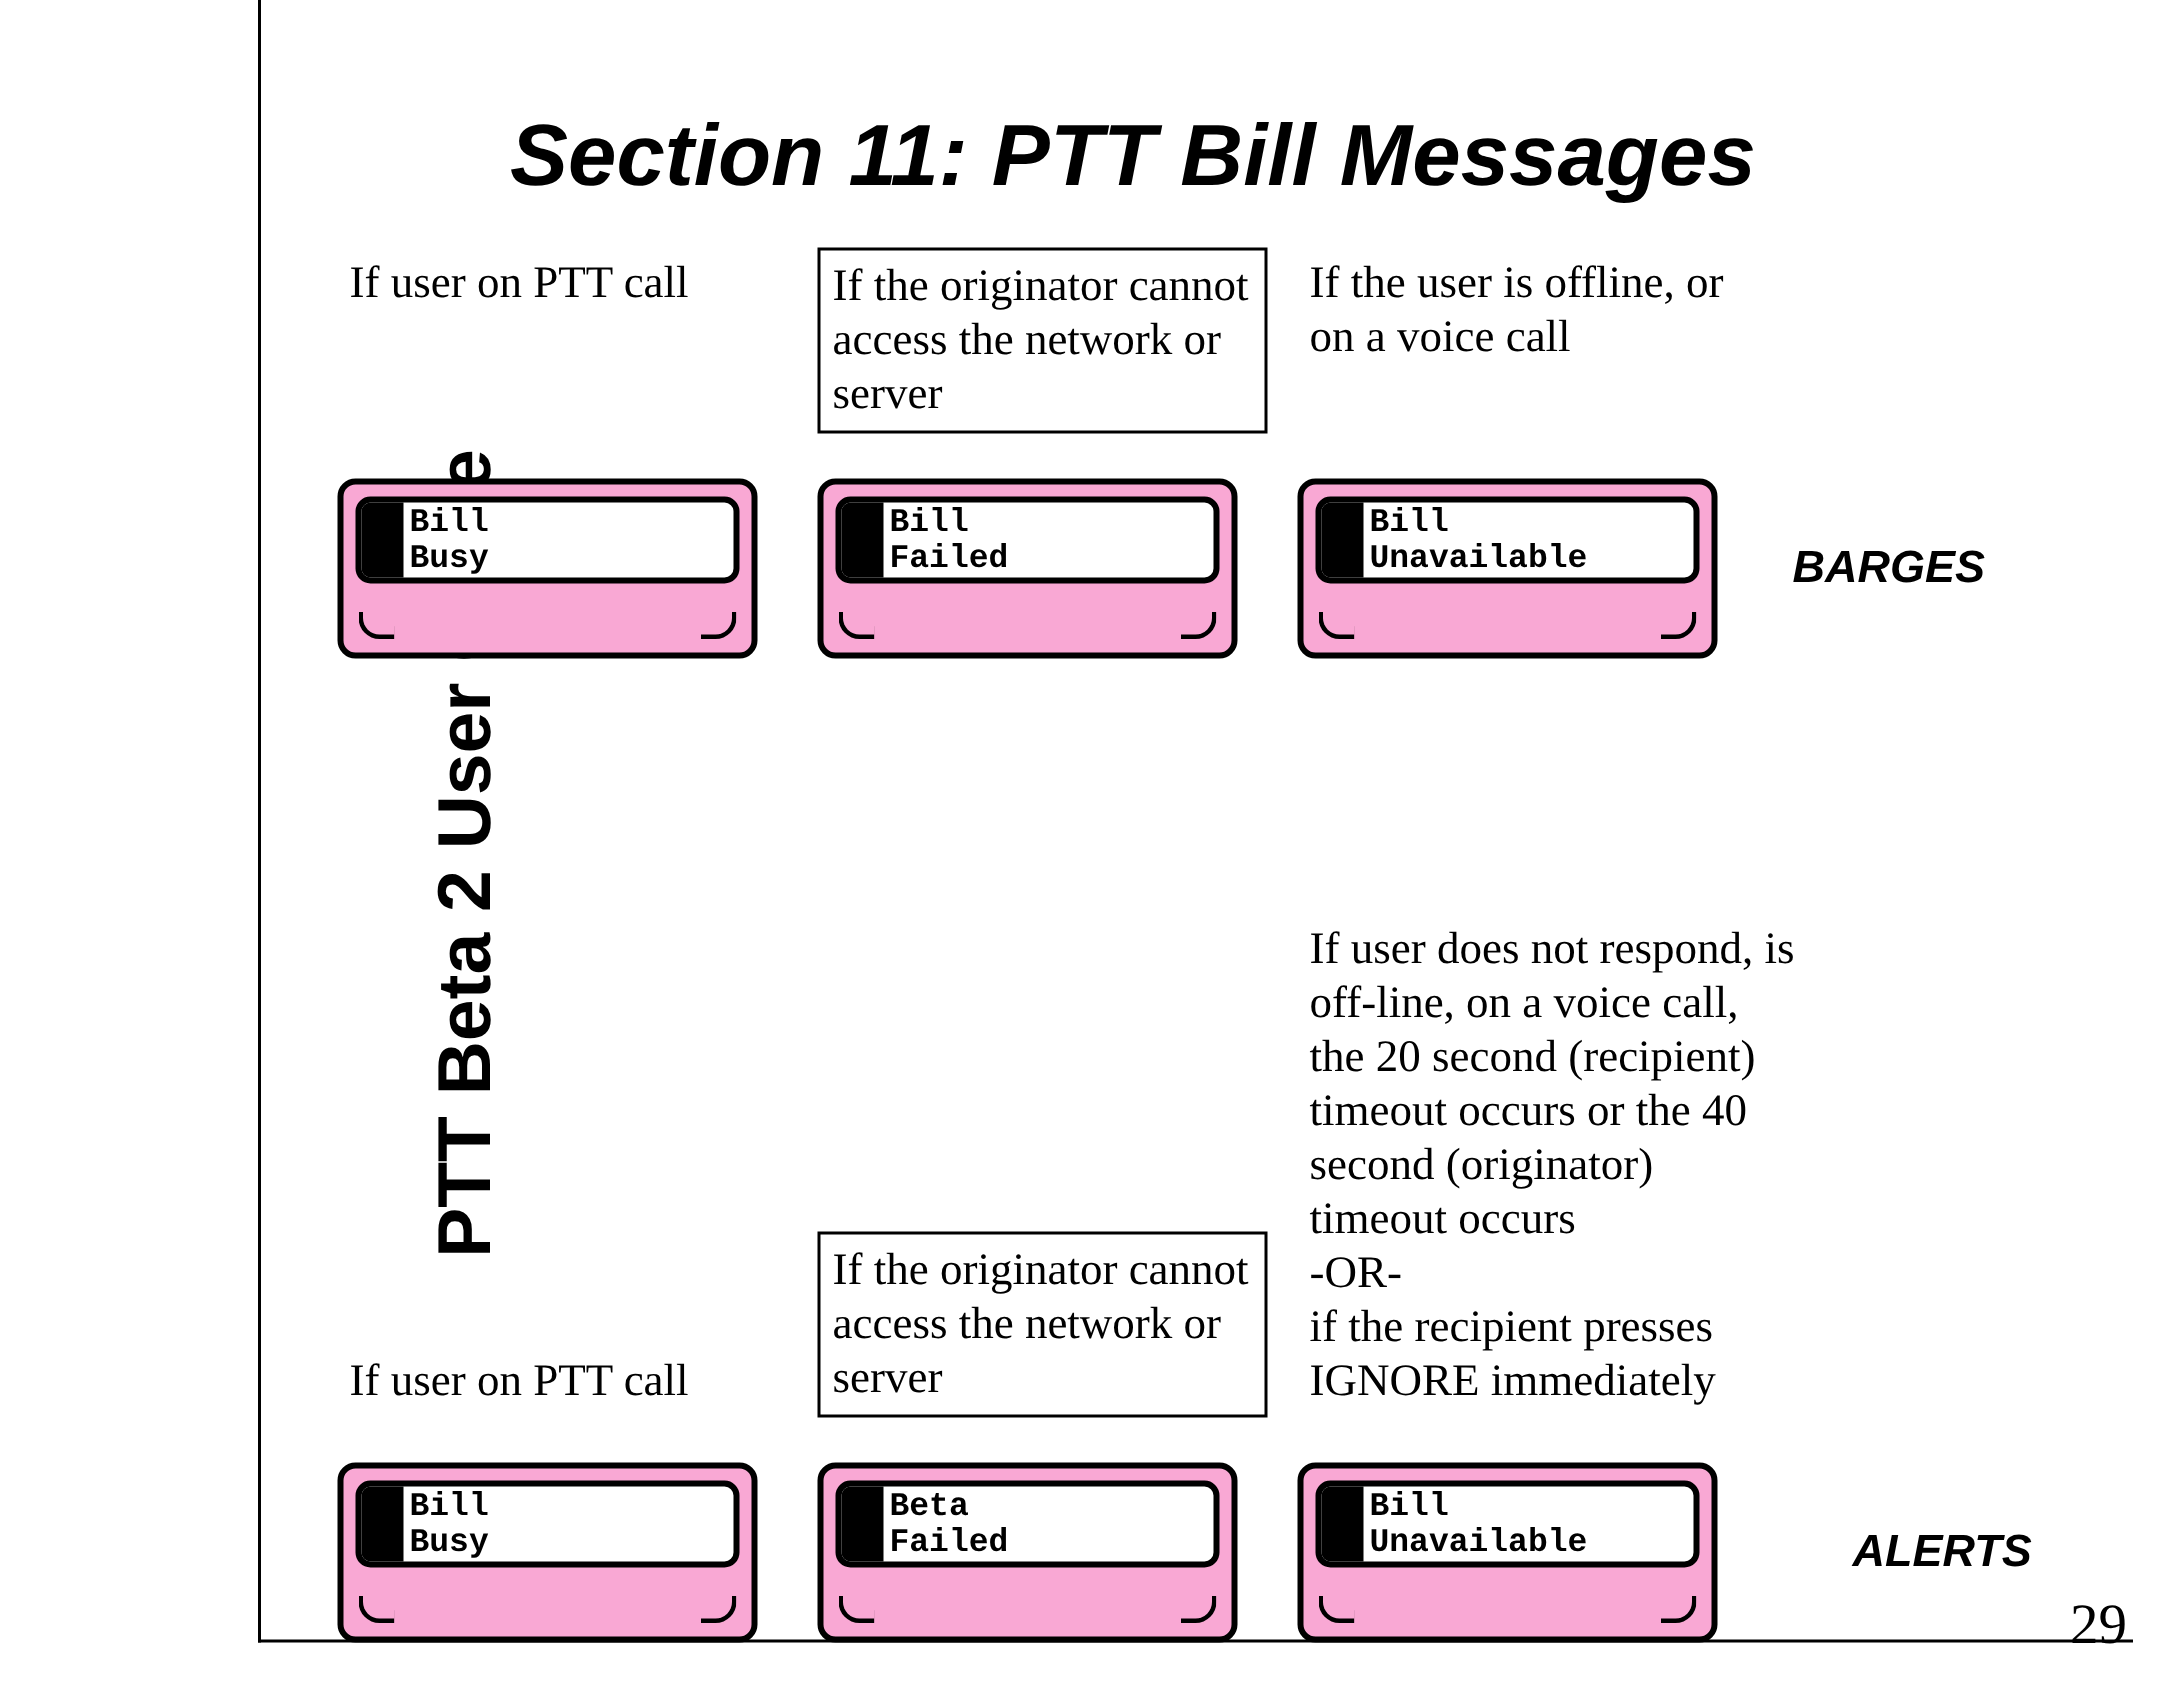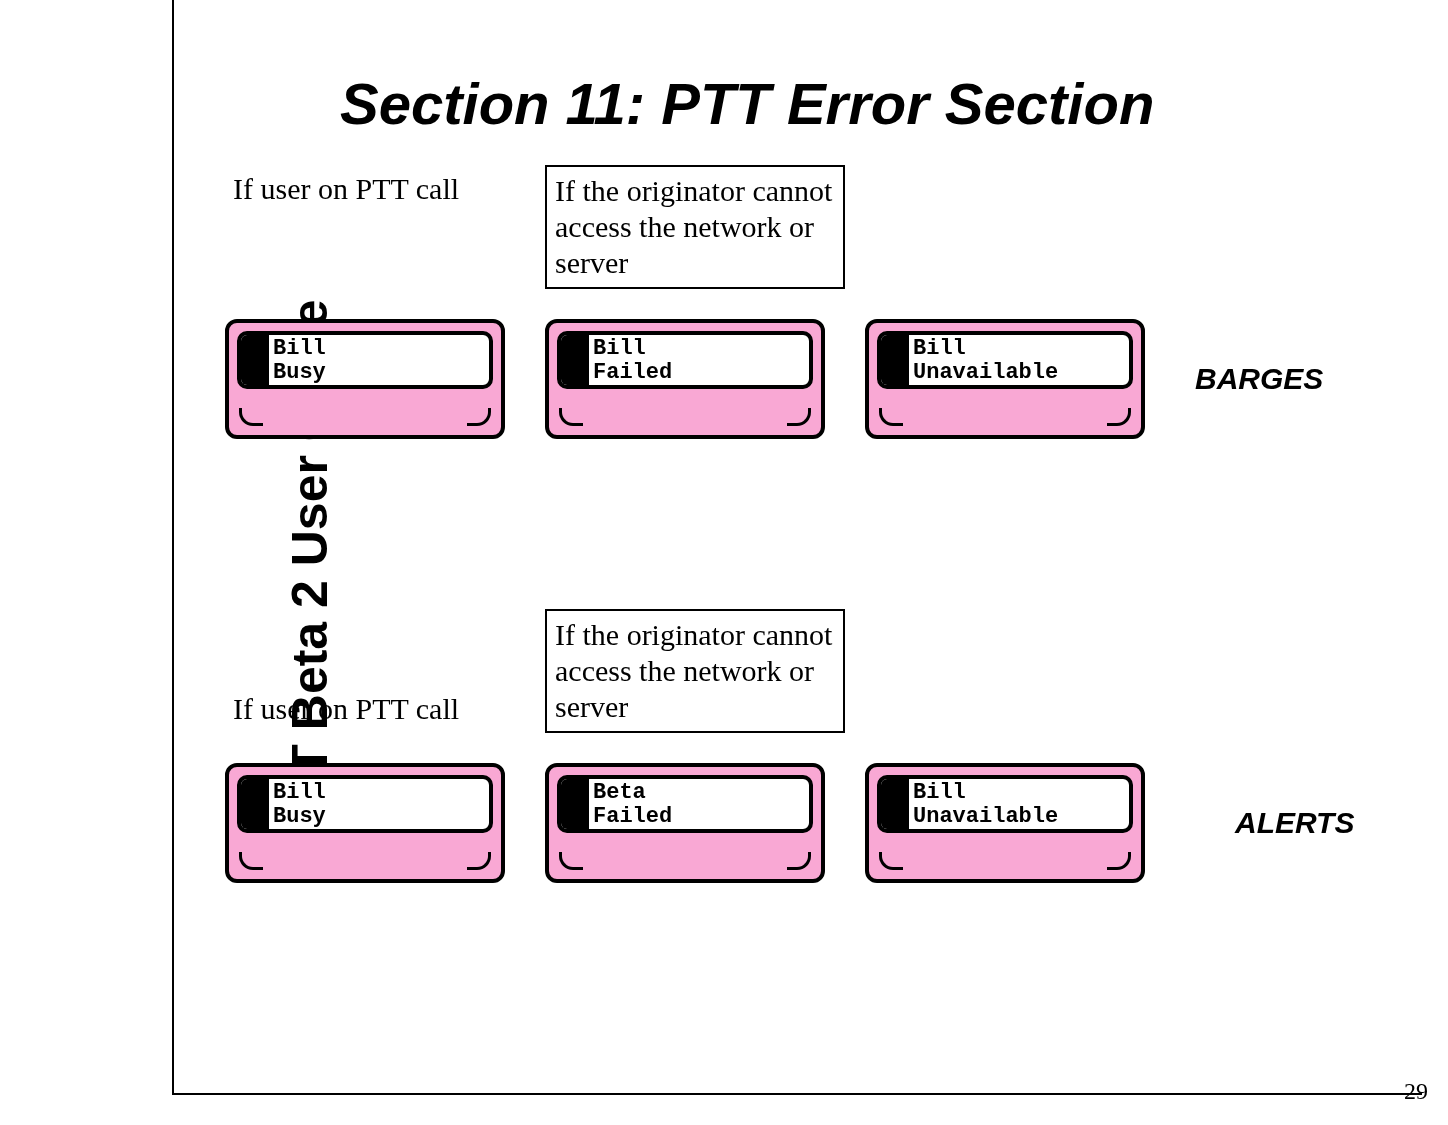--- a/index.html
+++ b/index.html
@@ -125,43 +125,46 @@
     align-self: center;
     margin-left: 10px;
   }
   .row2-captions {
     display: flex;
     align-items: flex-end;
   }
   .page-num {
     position: absolute;
     bottom: 20px;
-    right: 20px;
+    right: 30px;
     font-family: "Times New Roman", serif;
-    font-size: 24px;
+    font-size: 38px;
   }
 </style>
 </head>
 <body>
 
 <div class="page-border"></div>
 
 <div class="sidebar-label">PTT Beta 2 User Guide</div>
 
-<div class="title">Section 11: PTT Error Section</div>
+<div class="title">Section 11: PTT Bill Messages</div>
 
 <div class="content">
 
   <div class="row" style="align-items:flex-start; margin-bottom:10px;">
     <div class="cell">
       <div class="caption">If user on PTT call</div>
     </div>
     <div class="cell">
       <div class="caption boxed">If the originator cannot access the network or server</div>
     </div>
+    <div class="cell">
+      <div class="caption">If the user is offline, or on a voice call</div>
+    </div>
   </div>
 
   <div class="row">
     <div class="cell">
       <div class="device">
         <div class="device-screen">
           <div class="device-screen-left"></div>
           <div class="device-text">Bill
 Busy</div>
         </div>
@@ -201,20 +204,25 @@
   </div>
 
   <div style="height:130px;"></div>
 
   <div class="row row2-captions" style="margin-bottom:10px;">
     <div class="cell">
       <div class="caption">If user on PTT call</div>
     </div>
     <div class="cell">
       <div class="caption boxed">If the originator cannot access the network or server</div>
+    </div>
+    <div class="cell" style="width:340px;">
+      <div class="caption" style="white-space:pre-line;">If user does not respond, is off-line, on a voice call, the 20 second (recipient) timeout occurs or the 40 second (originator) timeout occurs
+-OR-
+if the recipient presses IGNORE immediately</div>
     </div>
   </div>
 
   <div class="row">
     <div class="cell">
       <div class="device">
         <div class="device-screen">
           <div class="device-screen-left"></div>
           <div class="device-text">Bill
 Busy</div>

